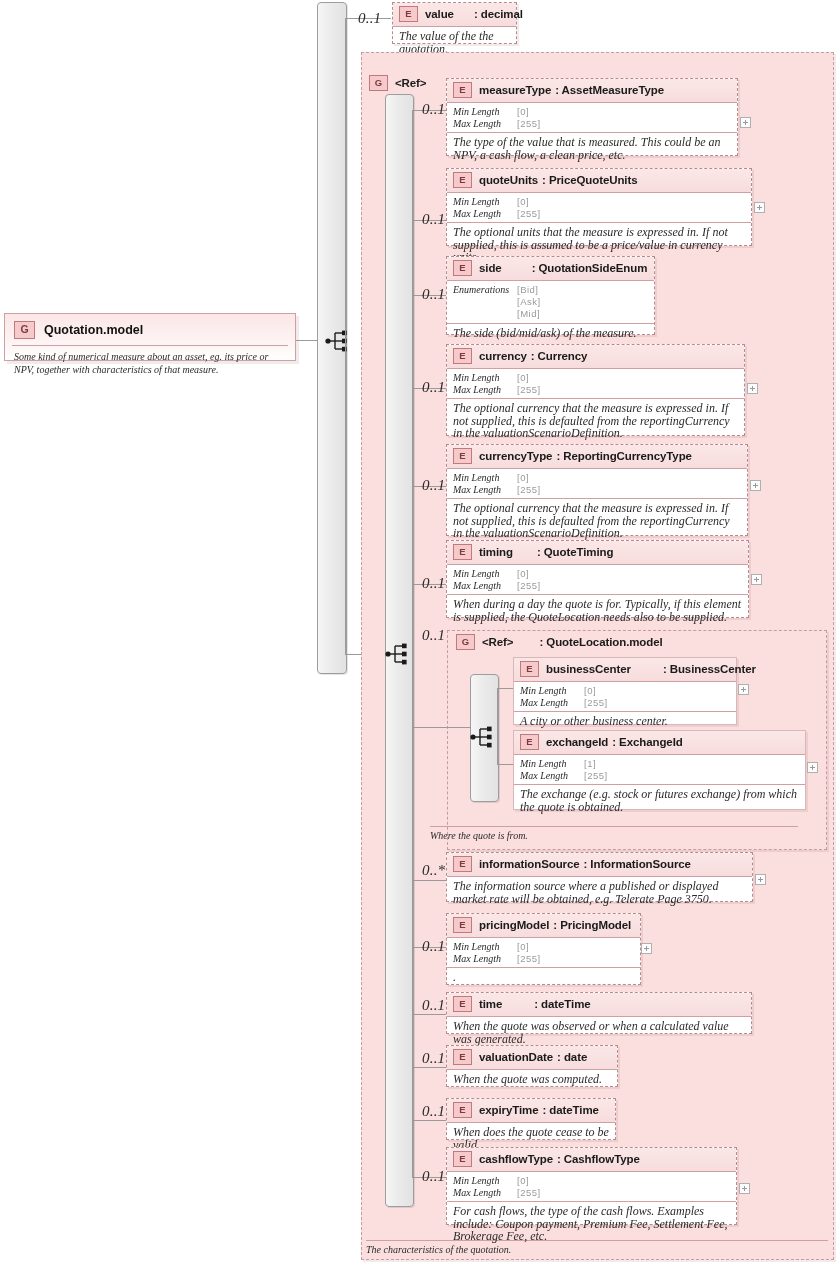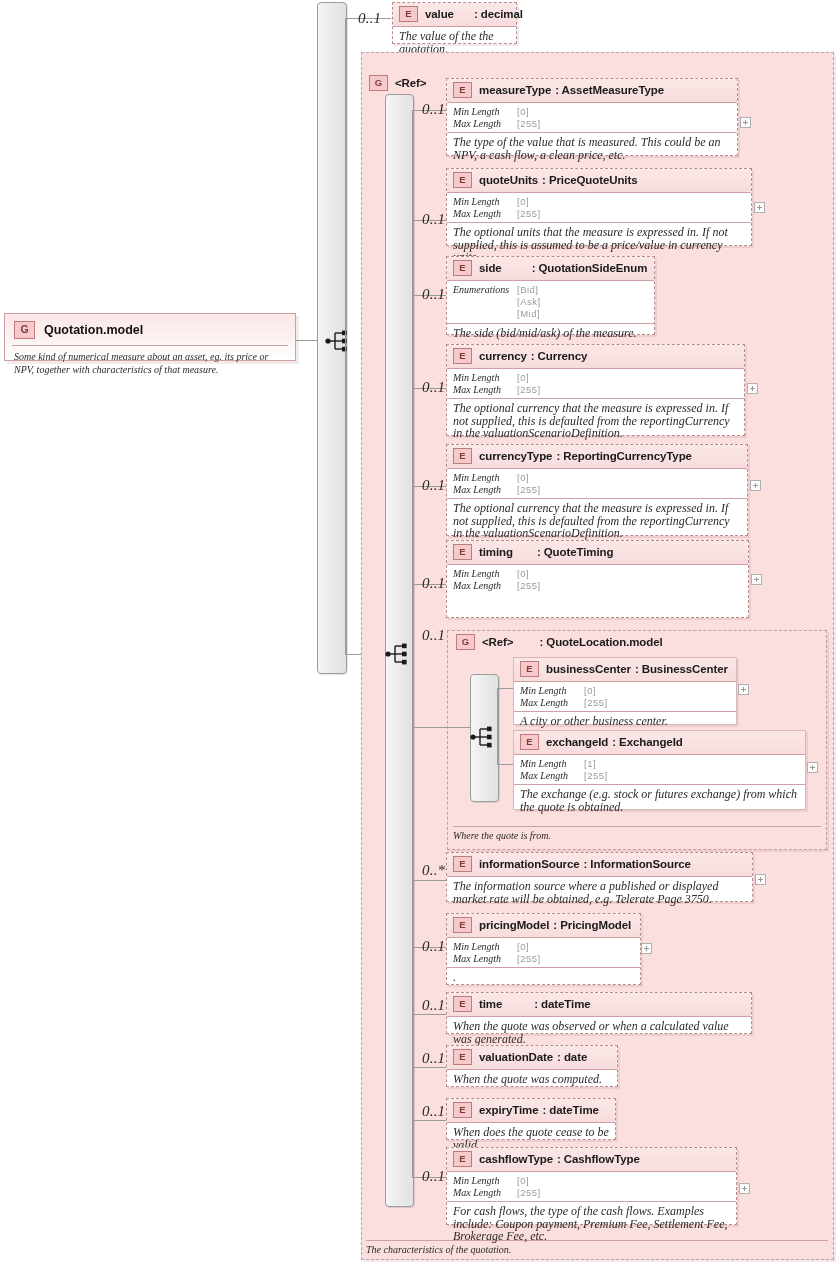--- a/index.html
+++ b/index.html
@@ -329,35 +329,36 @@
     <div class="facets">
       <div class="facet-row">
           <span class="facet-k">Min Length</span>
           <span class="facet-v">[0]</span>
         </div>
       <div class="facet-row">
           <span class="facet-k">Max Length</span>
           <span class="facet-v">[255]</span>
         </div>
     </div>
+    <div class="anno">When during a day the quote is for. Typically, if this element is supplied, the QuoteLocation needs also to be supplied.</div>
   </div>
   <div class="plus" style="left:751px;top:574px;"></div>
 
   <div class="hline" style="left:412px;top:727px;width:36px;"></div>
   <div class="card" style="left:422px;top:627px;">0..1</div>
 
   <div class="grp" style="left:447px;top:630px;width:380px;height:220px;"></div>
 
   <div class="grp-head" style="left:456px;top:634px;">
     <span class="tagG">G</span>
     <span class="nm">&lt;Ref&gt;</span>
     <span class="ty" style="margin-left:26px;">: QuoteLocation.model</span>
   </div>
 
-  <div class="grp-foot" style="left:453px;top:826px;width:368px;">Where the quote is from.</div>
+  <div class="grp-foot" style="left:430px;top:826px;width:368px;">Where the quote is from.</div>
 
   <div class="seqbar" style="left:470px;top:674px;width:27px;height:126px;"></div>
   <svg class="seqicon" style="left:470px;top:725px;" viewBox="0 0 26 24">
     <circle cx="3" cy="12" r="2.6" fill="#1a1a1a"></circle>
     <line x1="5" y1="12" x2="10" y2="12" stroke="#1a1a1a" stroke-width="1.4"></line>
     <line x1="10" y1="4" x2="10" y2="20" stroke="#1a1a1a" stroke-width="1.4"></line>
     <line x1="10" y1="4" x2="17" y2="4" stroke="#1a1a1a" stroke-width="1.4"></line>
     <line x1="10" y1="12" x2="17" y2="12" stroke="#1a1a1a" stroke-width="1.4"></line>
     <line x1="10" y1="20" x2="17" y2="20" stroke="#1a1a1a" stroke-width="1.4"></line>
     <rect x="17" y="1.6" width="4.6" height="4.6" fill="#1a1a1a"></rect>
@@ -367,21 +368,21 @@
   <div class="hline" style="left:447px;top:727px;width:24px;"></div>
   <div class="vline" style="left:497px;top:688px;height:76px;"></div>
   <div class="hline" style="left:497px;top:688px;width:17px;"></div>
   <div class="hline" style="left:497px;top:764px;width:17px;"></div>
 
   <div class="box solid" style="left:513px;top:657px;width:224px;height:68px;">
     <div class="box-title">
       <span class="tagE">E</span>
       <span class="nm">businessCenter</span>
       <span class="colon"></span>
-      <span class="ty" style="text-indent:-4px;">: BusinessCenter</span>
+      <span class="ty" style="text-indent:-4px;margin-left:28px;">: BusinessCenter</span>
     </div>
     <div class="facets" style="border-top:none;">
       <div class="facet-row">
           <span class="facet-k">Min Length</span>
           <span class="facet-v">[0]</span>
         </div>
       <div class="facet-row">
           <span class="facet-k">Max Length</span>
           <span class="facet-v">[255]</span>
         </div>

